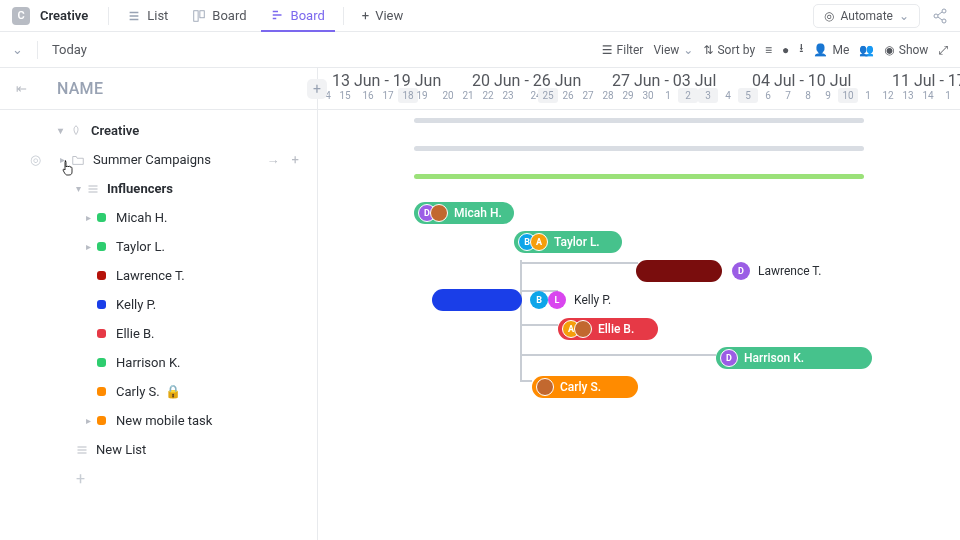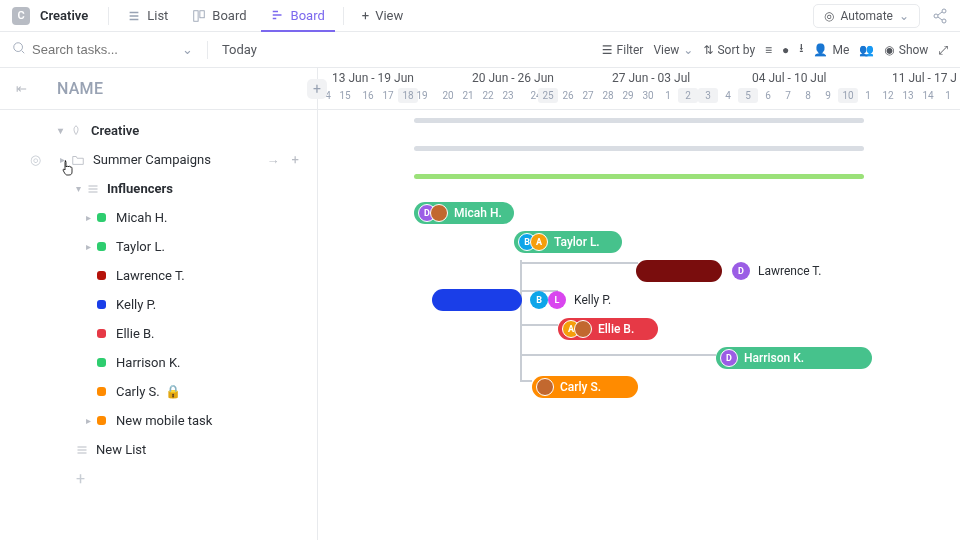--- a/index.html
+++ b/index.html
@@ -47,21 +47,21 @@
   .tree-row .row-actions { position: absolute; right: 18px; display: flex; gap: 12px; color: #b8bcc4; }
   .tree-row .pin { position: absolute; left: 30px; color: #c8cdd4; }
   .lock-ico { margin-left: 6px; color: #c8cdd4; }
 
   .plus-row { padding-left: 76px; color: #c8cdd4; font-size: 16px; }
 
   
   .gantt { flex: 1; overflow: hidden; position: relative; }
   .timeline-head { border-bottom: 1px solid #e8eaed; height: 42px; position: relative; }
   .weeks-row { height: 20px; display: flex; position: relative; }
-  .week-cell { font-size: 12px; color: #54575d; position: absolute; top: 3px; white-space: nowrap; }
+  .week-cell { font-size: 16px; color: #54575d; position: absolute; top: 3px; white-space: nowrap; }
   .days-row { height: 22px; display: flex; position: relative; }
   .day-cell { position: absolute; width: 20px; font-size: 10px; color: #98a2b3; text-align: center; top: 2px; }
   .day-cell.hl { background: #f1f2f4; border-radius: 3px; padding: 2px 3px; top: 0; }
 
   .gantt-body { position: relative; height: calc(100% - 42px); }
   .summary-bar { position: absolute; height: 5px; border-radius: 3px; }
   .task-bar { position: absolute; height: 22px; border-radius: 11px; display: flex; align-items: center; padding-left: 4px; color: #fff; font-size: 12px; font-weight: 500; }
   .task-bar .av { width: 18px; height: 18px; border-radius: 50%; border: 1.5px solid #fff; display: inline-flex; align-items: center; justify-content: center; font-size: 9px; font-weight: 700; margin-left: -6px; }
   .task-bar .av:first-child { margin-left: 0; }
   .task-bar .tlabel { margin-left: 6px; }
@@ -119,27 +119,20 @@
     <svg width="16" height="16" viewBox="0 0 16 16">
         <circle cx="12" cy="3" r="2" fill="none" stroke="#98a2b3"></circle>
         <circle cx="4" cy="8" r="2" fill="none" stroke="#98a2b3"></circle>
         <circle cx="12" cy="13" r="2" fill="none" stroke="#98a2b3"></circle>
         <path d="M6 7l4-3M6 9l4 3" stroke="#98a2b3"></path>
       </svg>
   </div>
 </div>
 
 <div class="toolbar">
-  <div class="search-wrap">
-    <span><svg width="14" height="14" viewBox="0 0 16 16">
-          <circle cx="7" cy="7" r="5" stroke="#98a2b3" fill="none"></circle>
-          <path d="M11 11l3 3" stroke="#98a2b3"></path>
-        </svg></span>
-    <input placeholder="Search tasks..." style="">
-  </div>
   <span class="chev">⌄</span>
   <div class="divider"></div>
   <div class="today-btn">Today</div>
   <div class="spacer"></div>
   <div class="tool-item">
       <span>☰</span>
       <span>Filter</span>
     </div>
   <div class="tool-item">
       <span>View</span>

